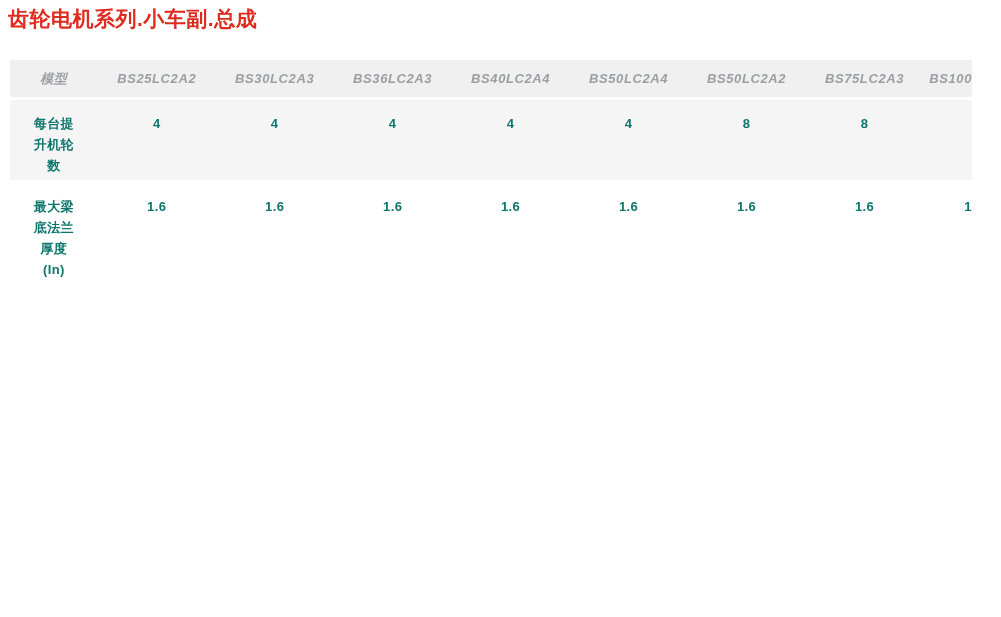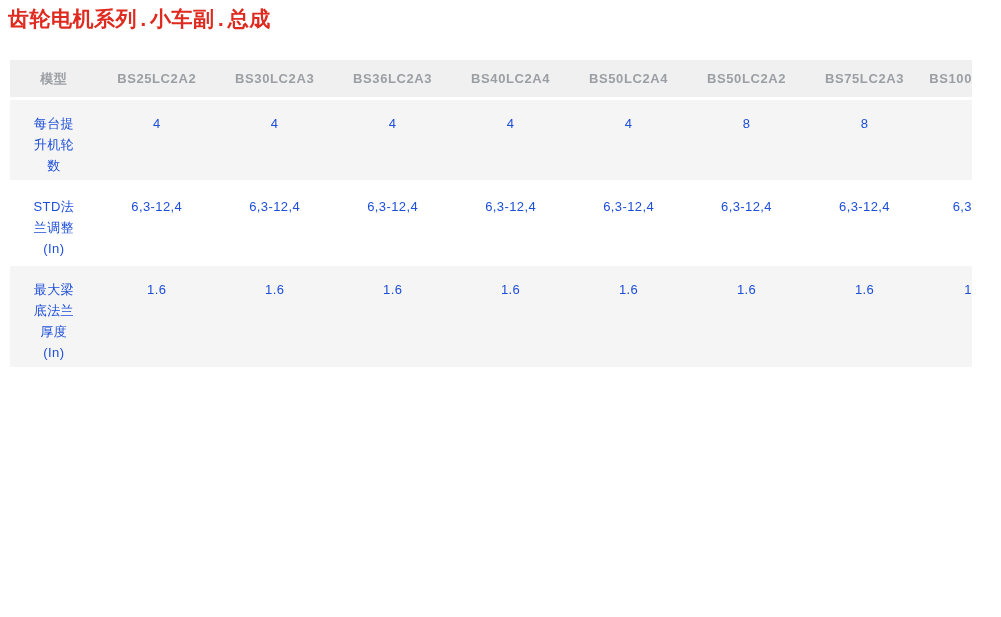--- a/index.html
+++ b/index.html
@@ -16,21 +16,20 @@
   }
   .page-title {
     position: absolute;
     left: 8px;
     top: 5px;
     margin: 0;
     font-size: 21px;
     font-weight: bold;
     letter-spacing: 0.5px;
     color: #df2a1f;
-    font-family: Liberation Mono, monospace;
   }
   .table-wrap {
     position: absolute;
     left: 10px;
     top: 57px;
     width: 962px;
     height: 560px;
     overflow: hidden;
   }
   table.spec {
@@ -48,30 +47,31 @@
     height: 37px;
     padding: 0 4px;
     vertical-align: middle;
     text-align: center;
     font-size: 13px;
     font-weight: bold;
     letter-spacing: 0.6px;
     color: #9b9ea3;
     white-space: nowrap;
     overflow: hidden;
+    font-style: italic;
   }
   tbody td {
     vertical-align: top;
     text-align: center;
     padding: 13px 4px 4px 4px;
     font-size: 13px;
-    font-weight: normal;
+    font-weight: bold;
     letter-spacing: 0.4px;
     line-height: 21px;
-    color: #1d4ed8;
+    color: #0f766e;
     white-space: nowrap;
     overflow: hidden;
   }
   tbody tr:nth-child(odd) td { background: #f5f5f5; }
   tbody td.row-label {
     white-space: pre-line;
   }
   thead th:last-child,
   tbody td:last-child {
     text-align: right;
@@ -117,33 +117,20 @@
           <td>4</td>
           <td>4</td>
           <td>4</td>
           <td>4</td>
           <td>4</td>
           <td>8</td>
           <td>8</td>
           <td></td>
         </tr>
         <tr>
-          <td class="row-label">STD法
-兰调整
-(In)</td>
-          <td>6,3-12,4</td>
-          <td>6,3-12,4</td>
-          <td>6,3-12,4</td>
-          <td>6,3-12,4</td>
-          <td>6,3-12,4</td>
-          <td>6,3-12,4</td>
-          <td>6,3-12,4</td>
-          <td>6,3</td>
-        </tr>
-        <tr>
           <td class="row-label">最大梁
 底法兰
 厚度
 (In)</td>
           <td>1.6</td>
           <td>1.6</td>
           <td>1.6</td>
           <td>1.6</td>
           <td>1.6</td>
           <td>1.6</td>

